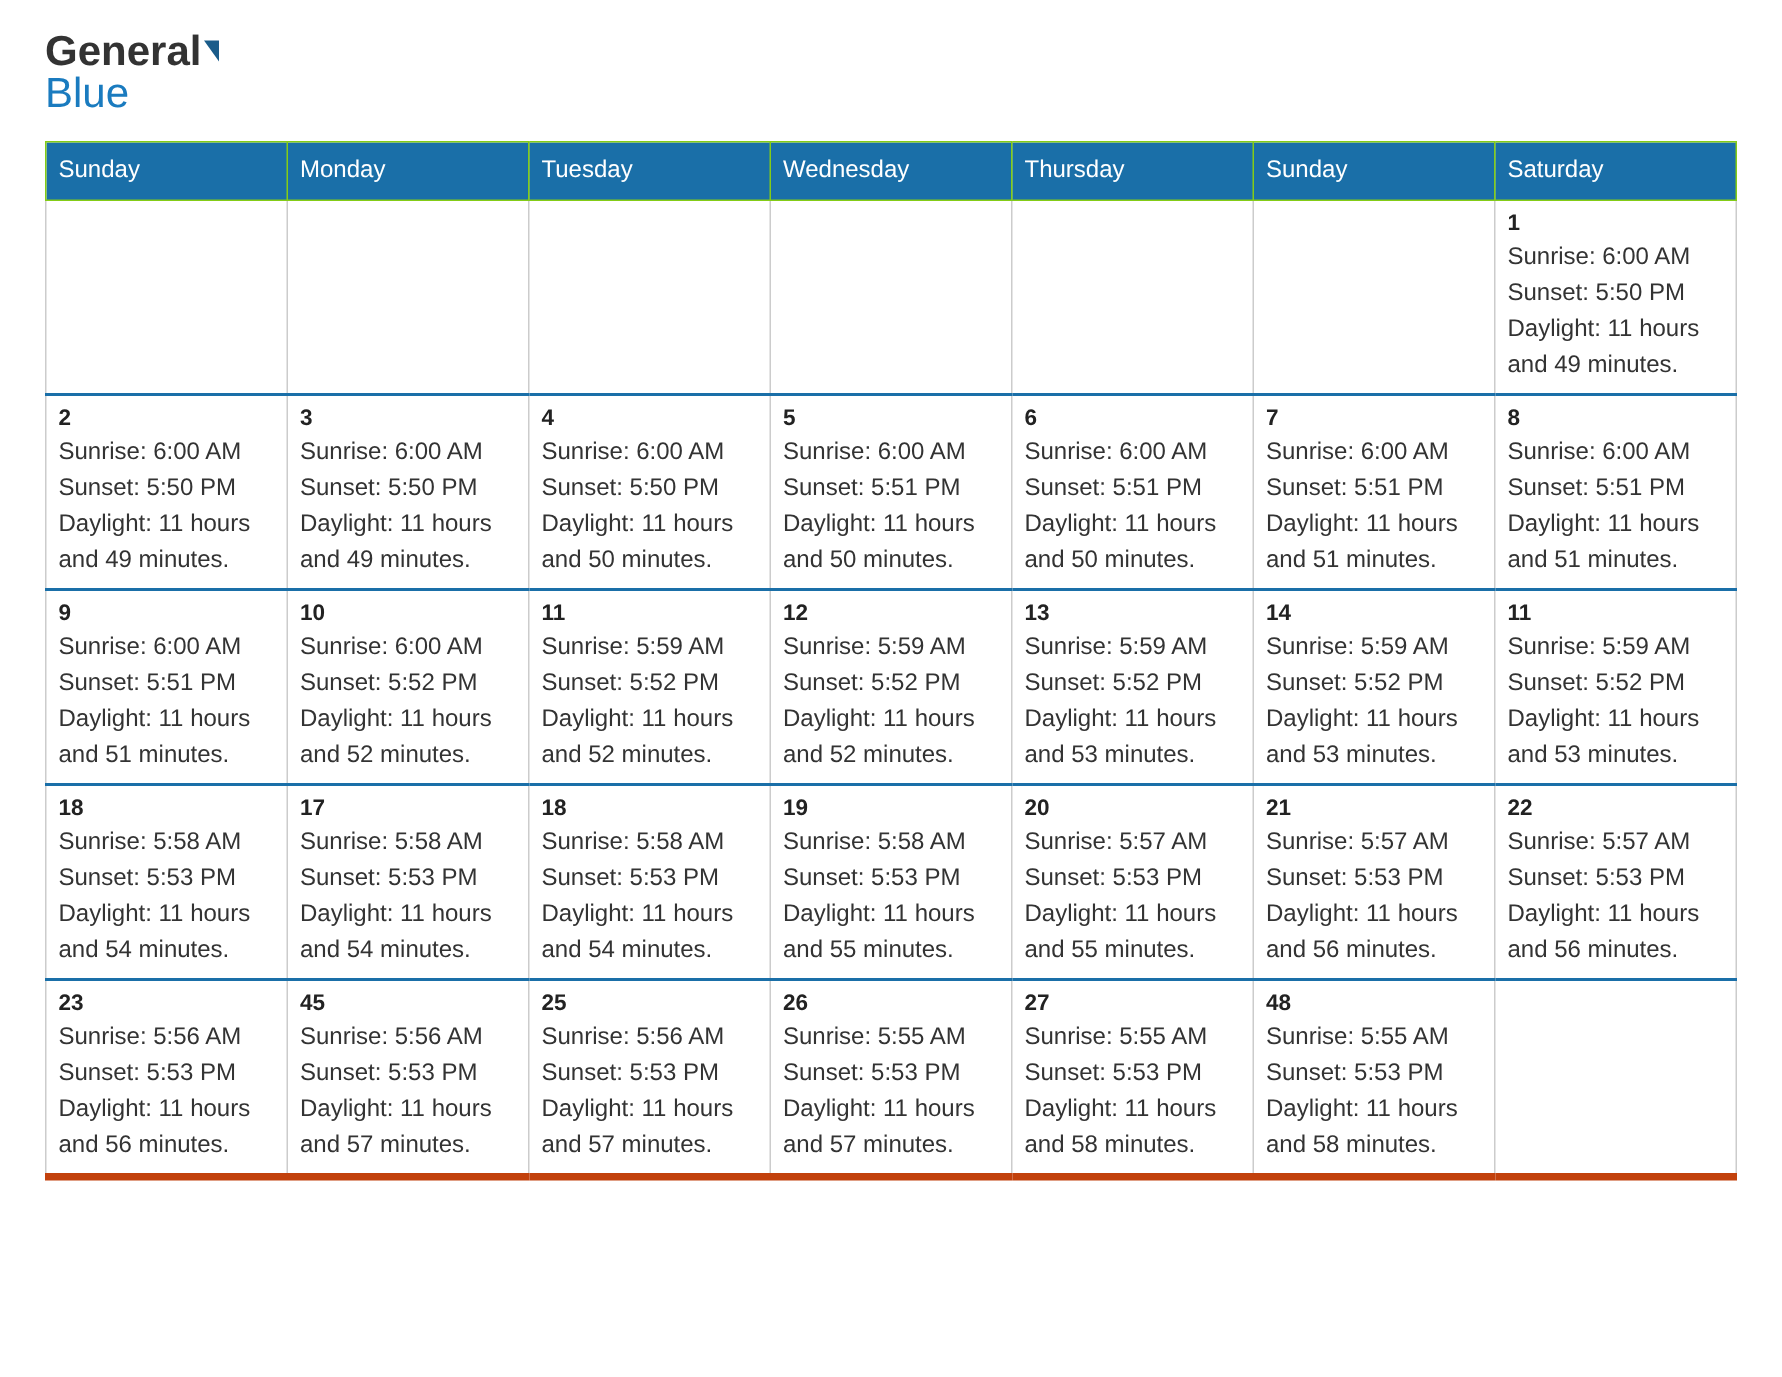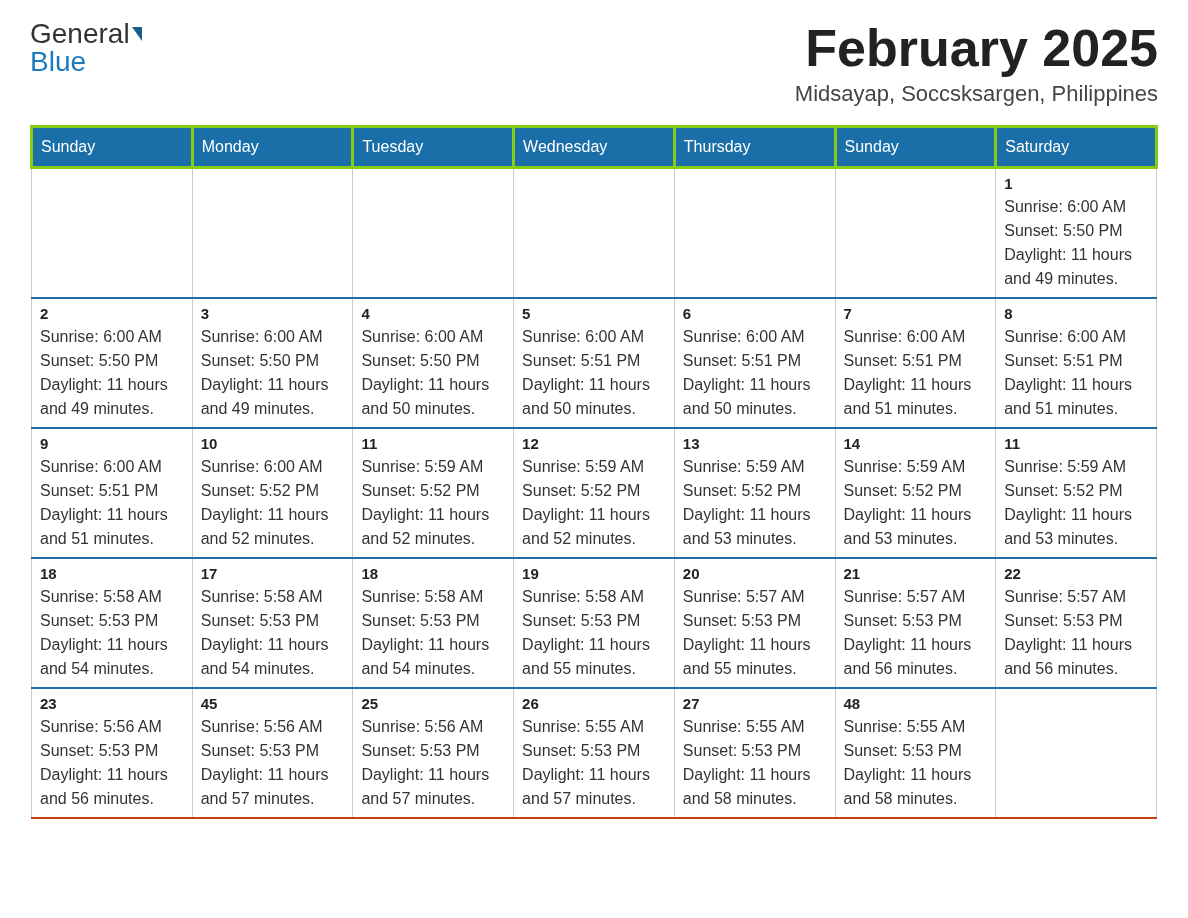--- a/index.html
+++ b/index.html
@@ -16,21 +16,21 @@
       align-items: flex-start;
       margin-bottom: 18px;
     }
     .logo {
       display: flex;
       flex-direction: column;
       align-items: flex-start;
     }
     .logo-general {
       font-size: 28px;
-      font-weight: normal;
+      font-weight: bold;
       color: #333;
       line-height: 1;
     }
     .logo-blue {
       font-size: 28px;
       font-weight: normal;
       color: #1a7bbf;
       line-height: 1;
     }
     .logo-arrow {
@@ -66,31 +66,31 @@
       border-collapse: collapse;
       table-layout: fixed;
     }
     .calendar th {
       background-color: #1a6fa8;
       color: #fff;
       font-size: 16px;
       font-weight: normal;
       padding: 10px 8px;
       text-align: left;
-      border: 3px solid #84cc16;
+      border: 1px solid #84cc16;
     }
     .calendar td {
       border: 1px solid #ccc;
       vertical-align: top;
       padding: 6px 8px;
       height: 120px;
       background: #fff;
     }
     .calendar tr:last-child td {
-      border-bottom: 2px solid #c2410c;
+      border-bottom: 5px solid #c2410c;
     }
     .day-number {
       font-size: 15px;
       font-weight: bold;
       color: #222;
       display: block;
       margin-bottom: 3px;
     }
     .day-info {
       font-size: 16px;
@@ -107,24 +107,20 @@
 </head>
 <body>
 
 <div class="header">
   <div class="logo">
     <div class="logo-top-line">
       <span class="logo-general">General</span>
       <span class="logo-arrow"></span>
     </div>
     <span class="logo-blue">Blue</span>
-  </div>
-  <div class="title-block">
-    <div class="month-year">February 2025</div>
-    <div class="location">Midsayap, Soccsksargen, Philippines</div>
   </div>
 </div>
 
 <table class="calendar">
   <thead>
     <tr>
         <th>Sunday</th>
         <th>Monday</th>
         <th>Tuesday</th>
         <th>Wednesday</th>

